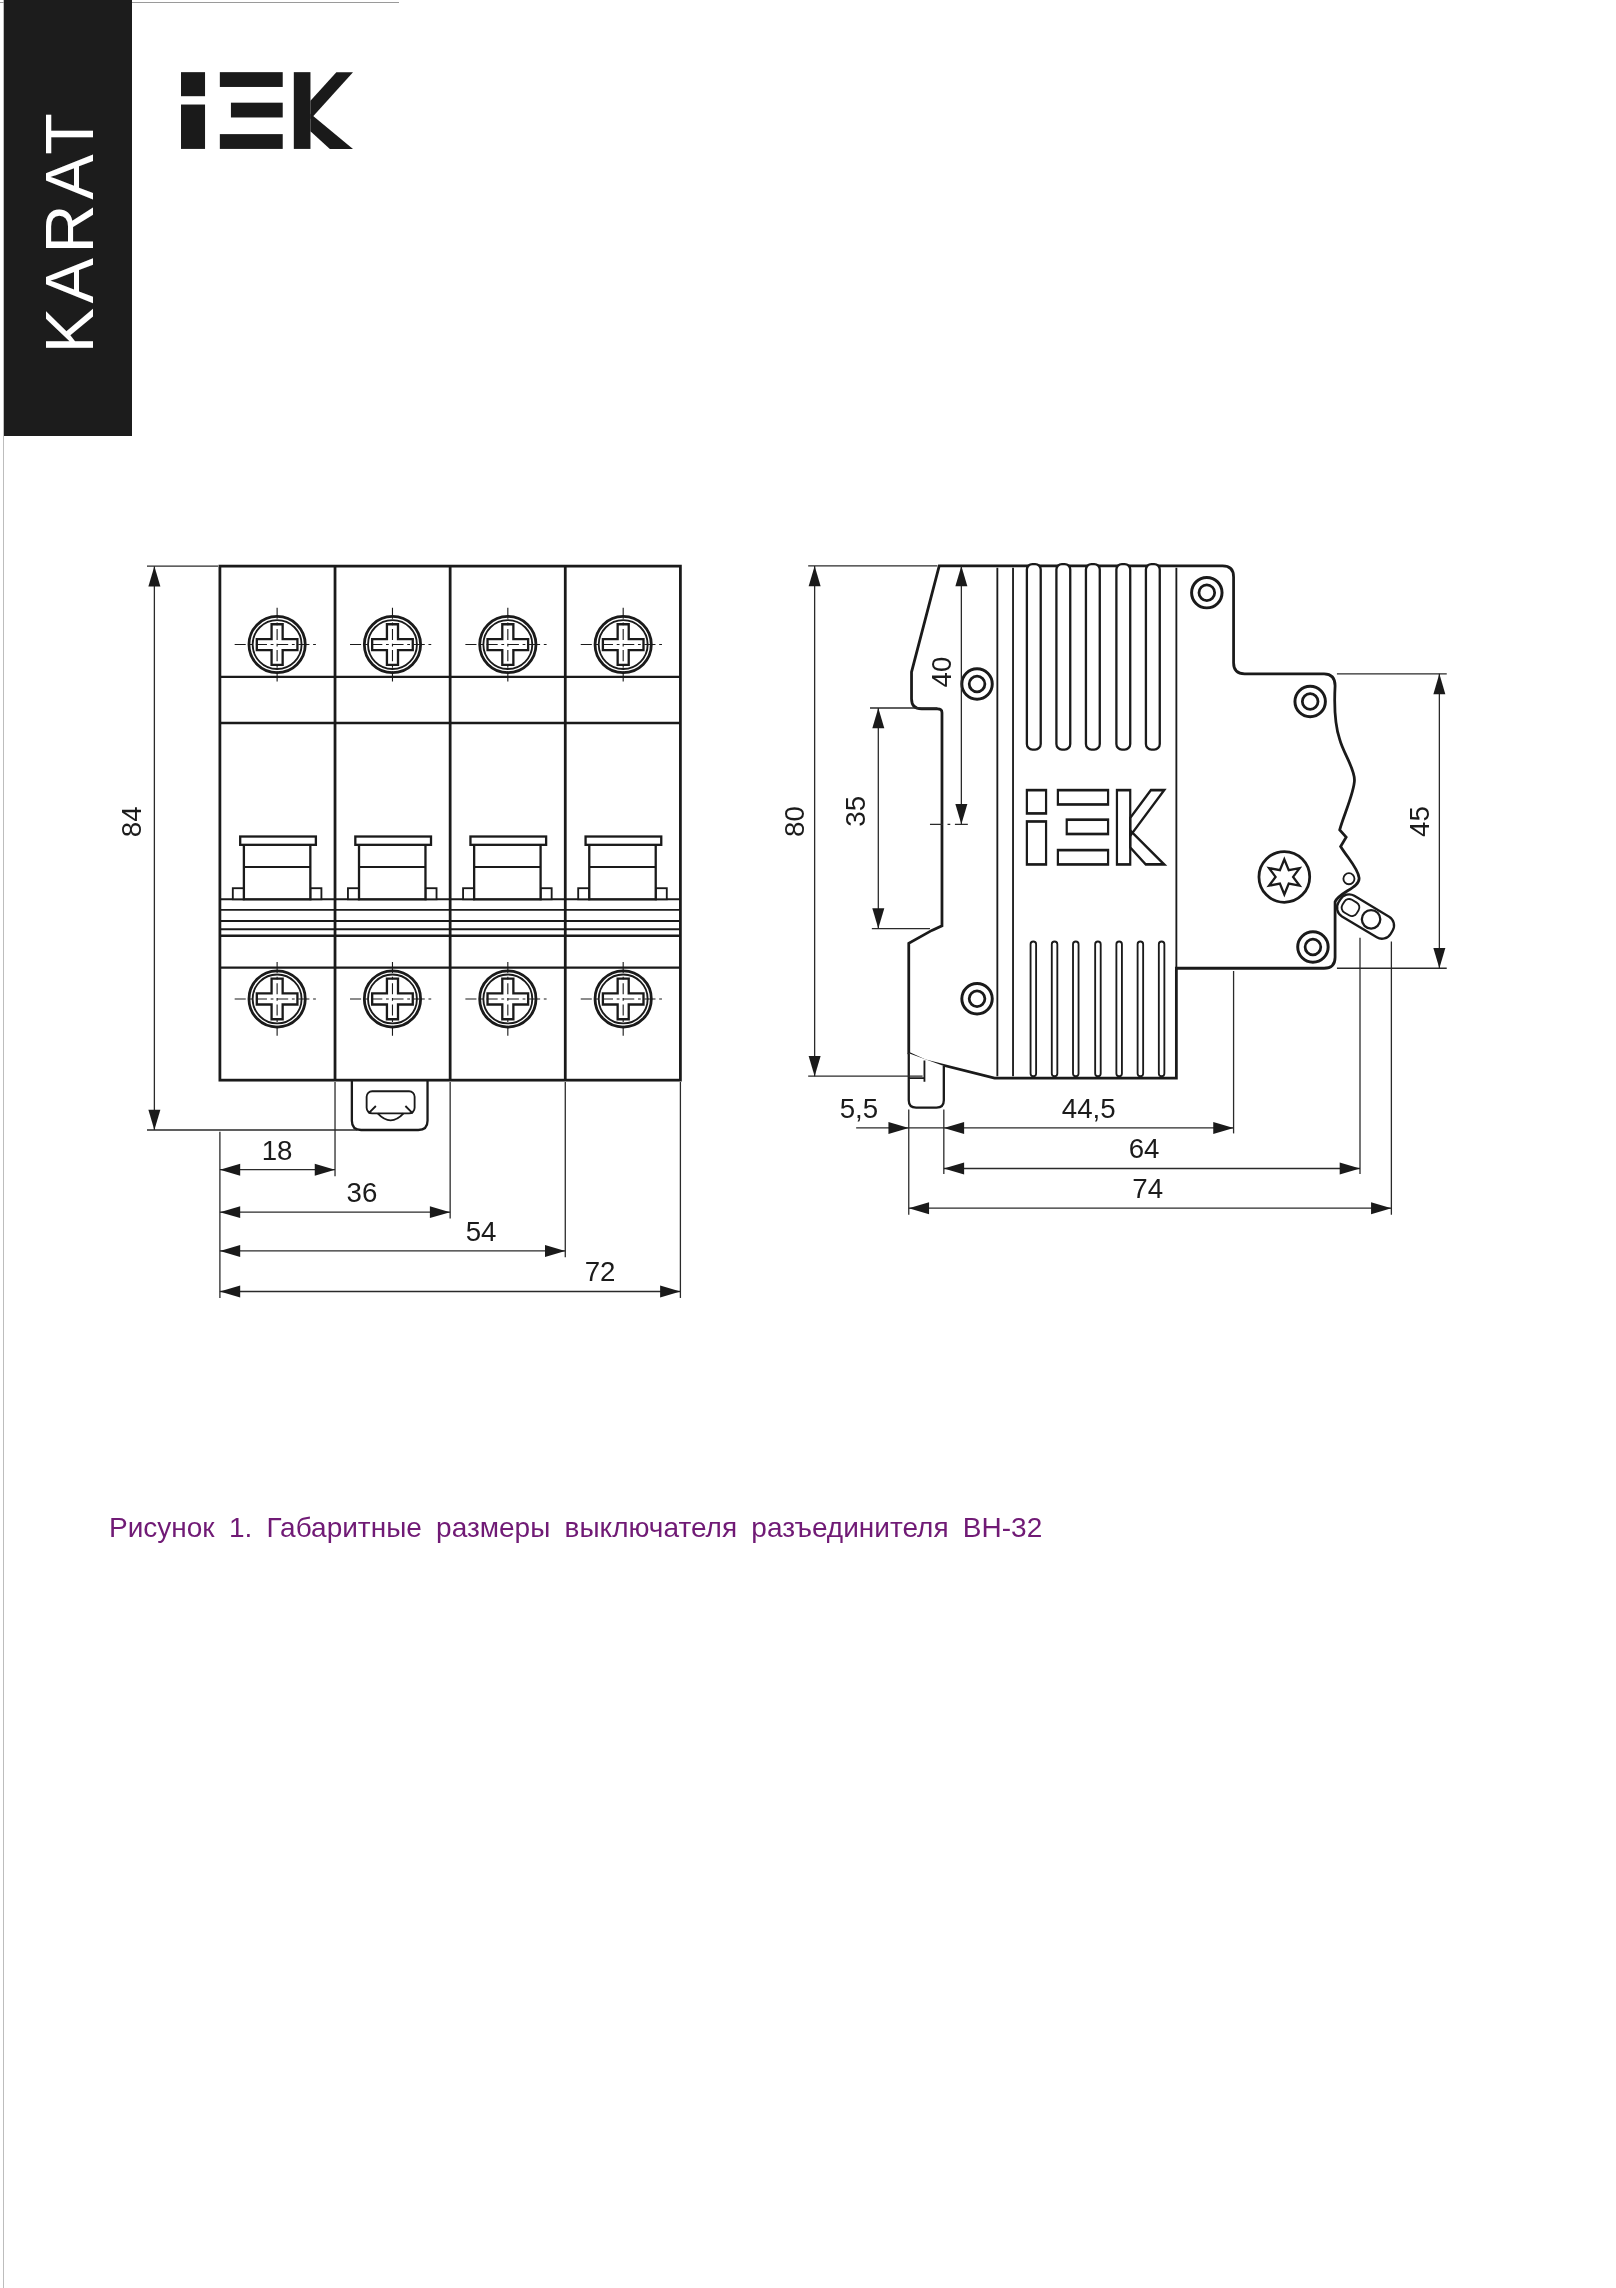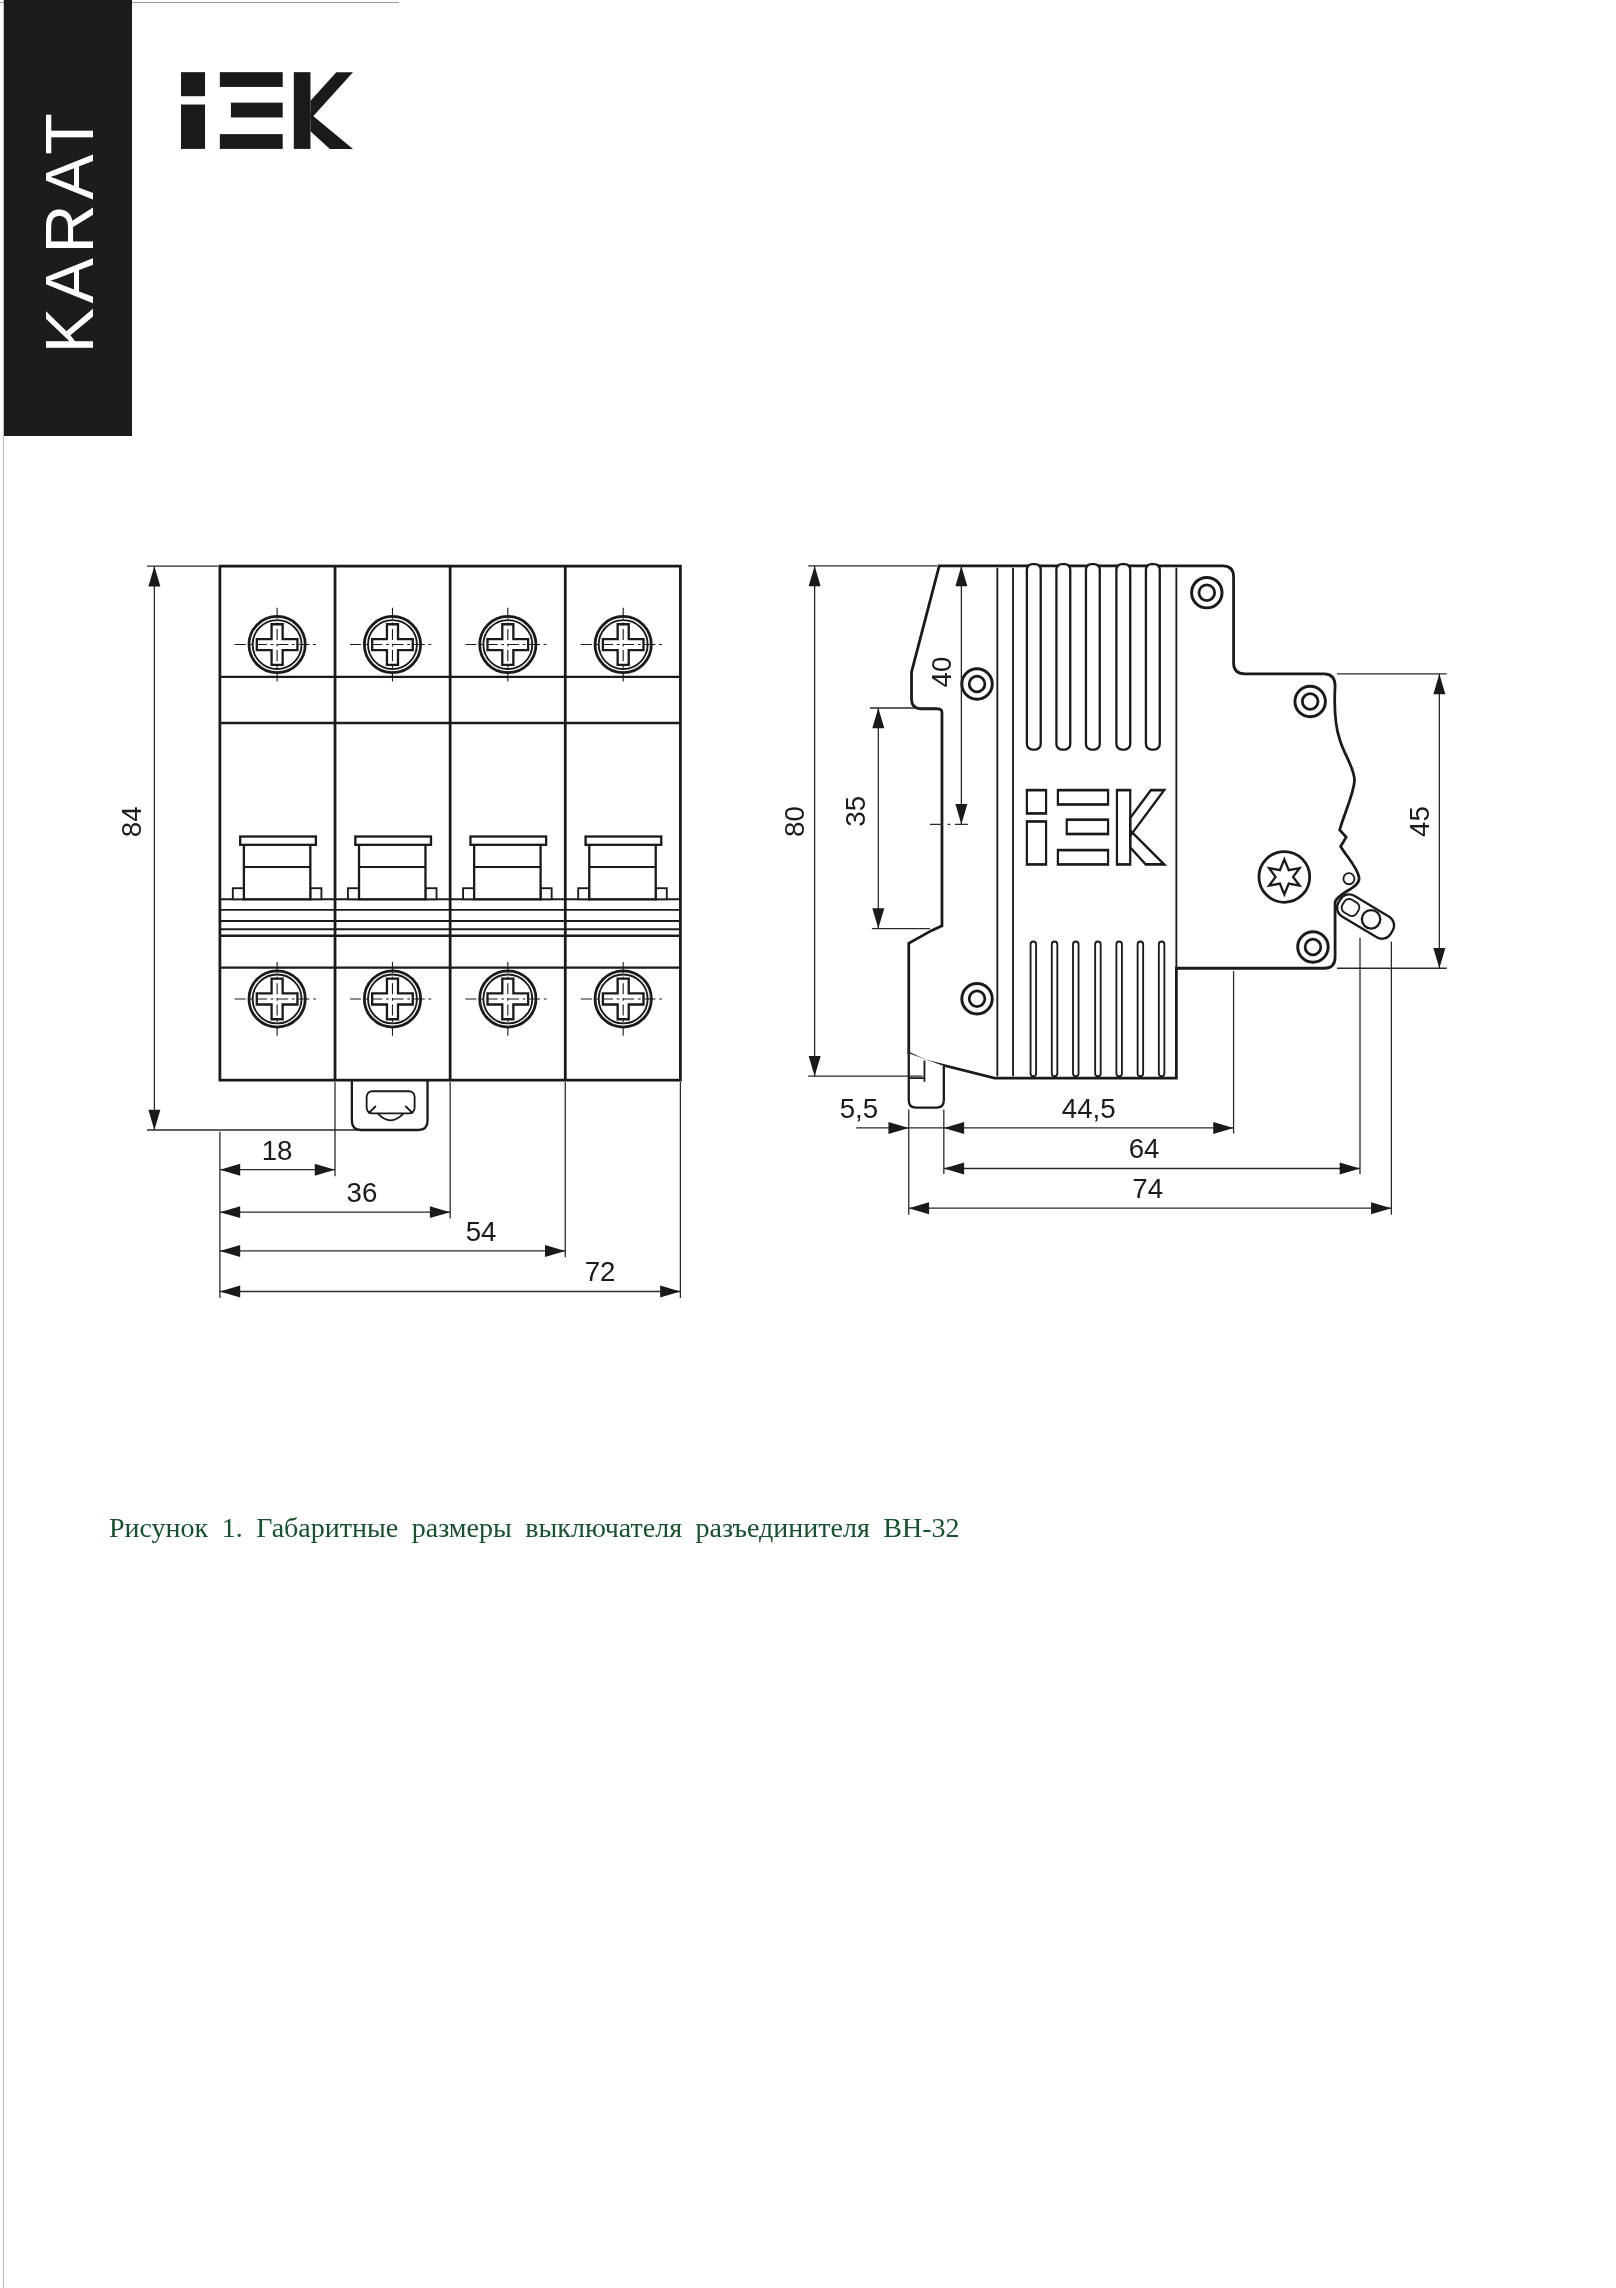--- a/index.html
+++ b/index.html
@@ -16,23 +16,22 @@
     position:absolute;left:65px;top:231px;
     transform:translate(-50%,-50%) rotate(-90deg);
     color:#ffffff;font-size:68px;letter-spacing:4.6px;font-weight:400;
     white-space:nowrap;
   }
   .brand-logo{position:absolute;left:181px;top:72px;}
   .front-svg{position:absolute;left:111px;top:517px;}
   .side-svg{position:absolute;left:784px;top:517px;}
   .caption{
     position:absolute;left:109px;top:1512px;width:932px;
-    font-size:28px;color:#14532d;word-spacing:6.5px;letter-spacing:0px;
+    font-size:28px;color:#701a75;word-spacing:6.5px;letter-spacing:0px;
     white-space:nowrap;
-    font-family:Liberation Serif, serif;
   }
   .ln3 {stroke:#1a1a1a;stroke-width:3;fill:none;}
   .ln25{stroke:#1a1a1a;stroke-width:2.5;fill:none;}
   .ln2 {stroke:#1a1a1a;stroke-width:2;fill:none;}
   .wfill{fill:#ffffff;}
   .dim  {stroke:#2a2a2a;stroke-width:1.4;fill:none;}
   .dimdash{stroke:#2a2a2a;stroke-width:1.4;fill:none;stroke-dasharray:14 5 3 5;}
   .arr  {fill:#1a1a1a;stroke:none;}
   .dtxt {font-family:"Liberation Sans",sans-serif;font-size:30px;fill:#1b1b1b;}
   .logo-solid{fill:#1a1a1a;stroke:none;}

